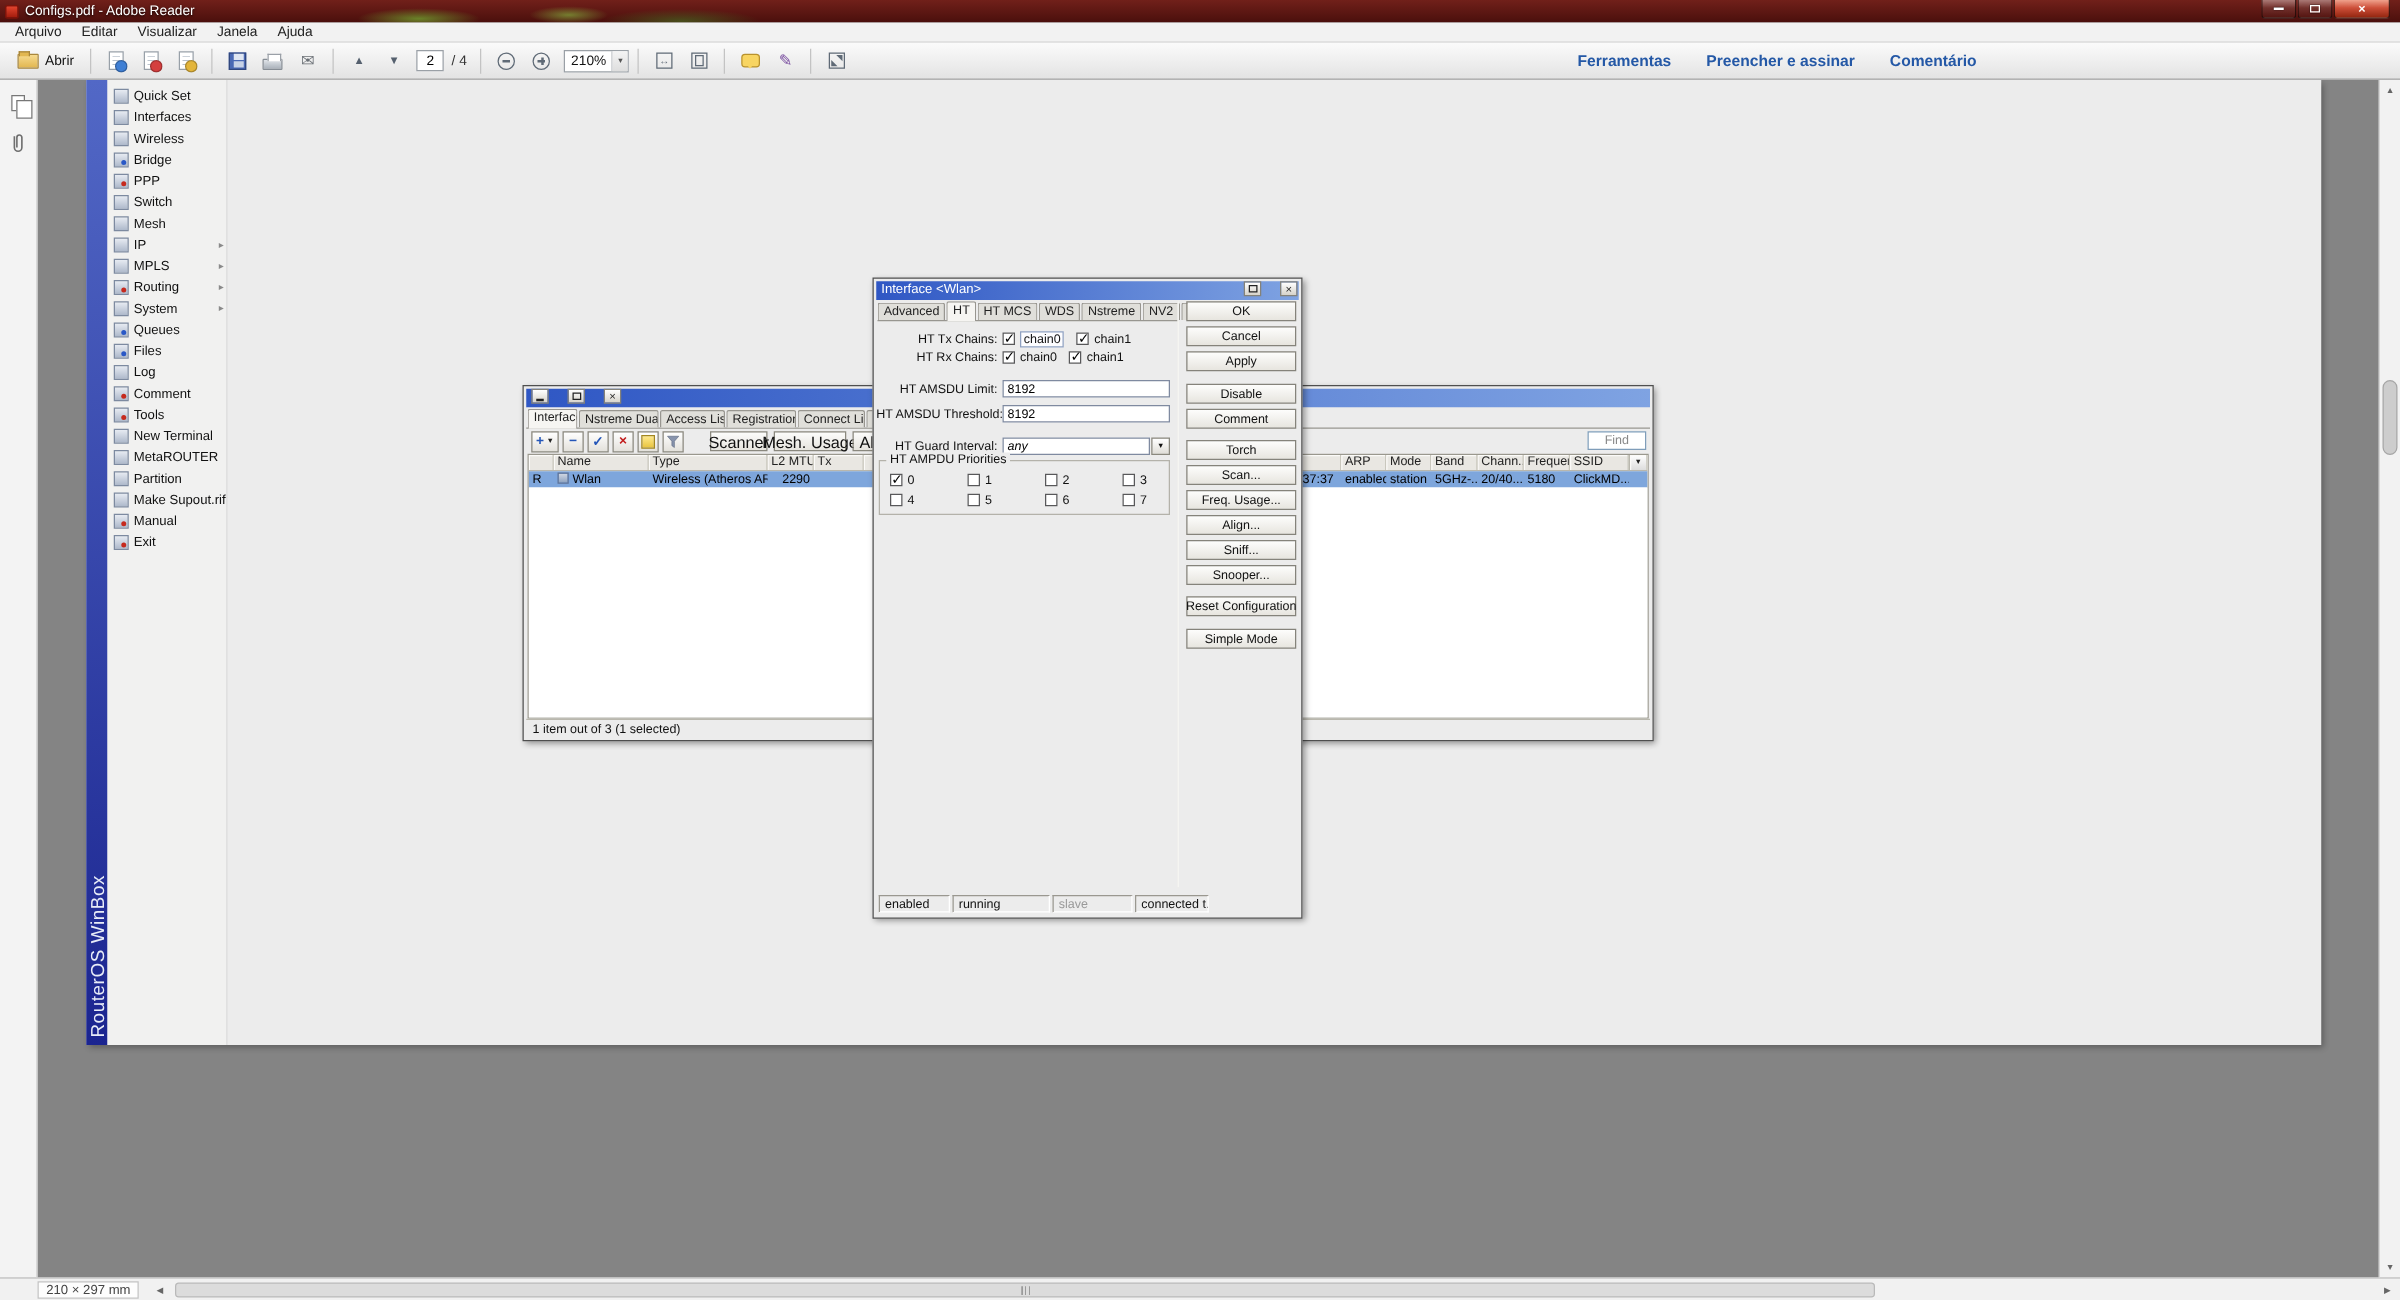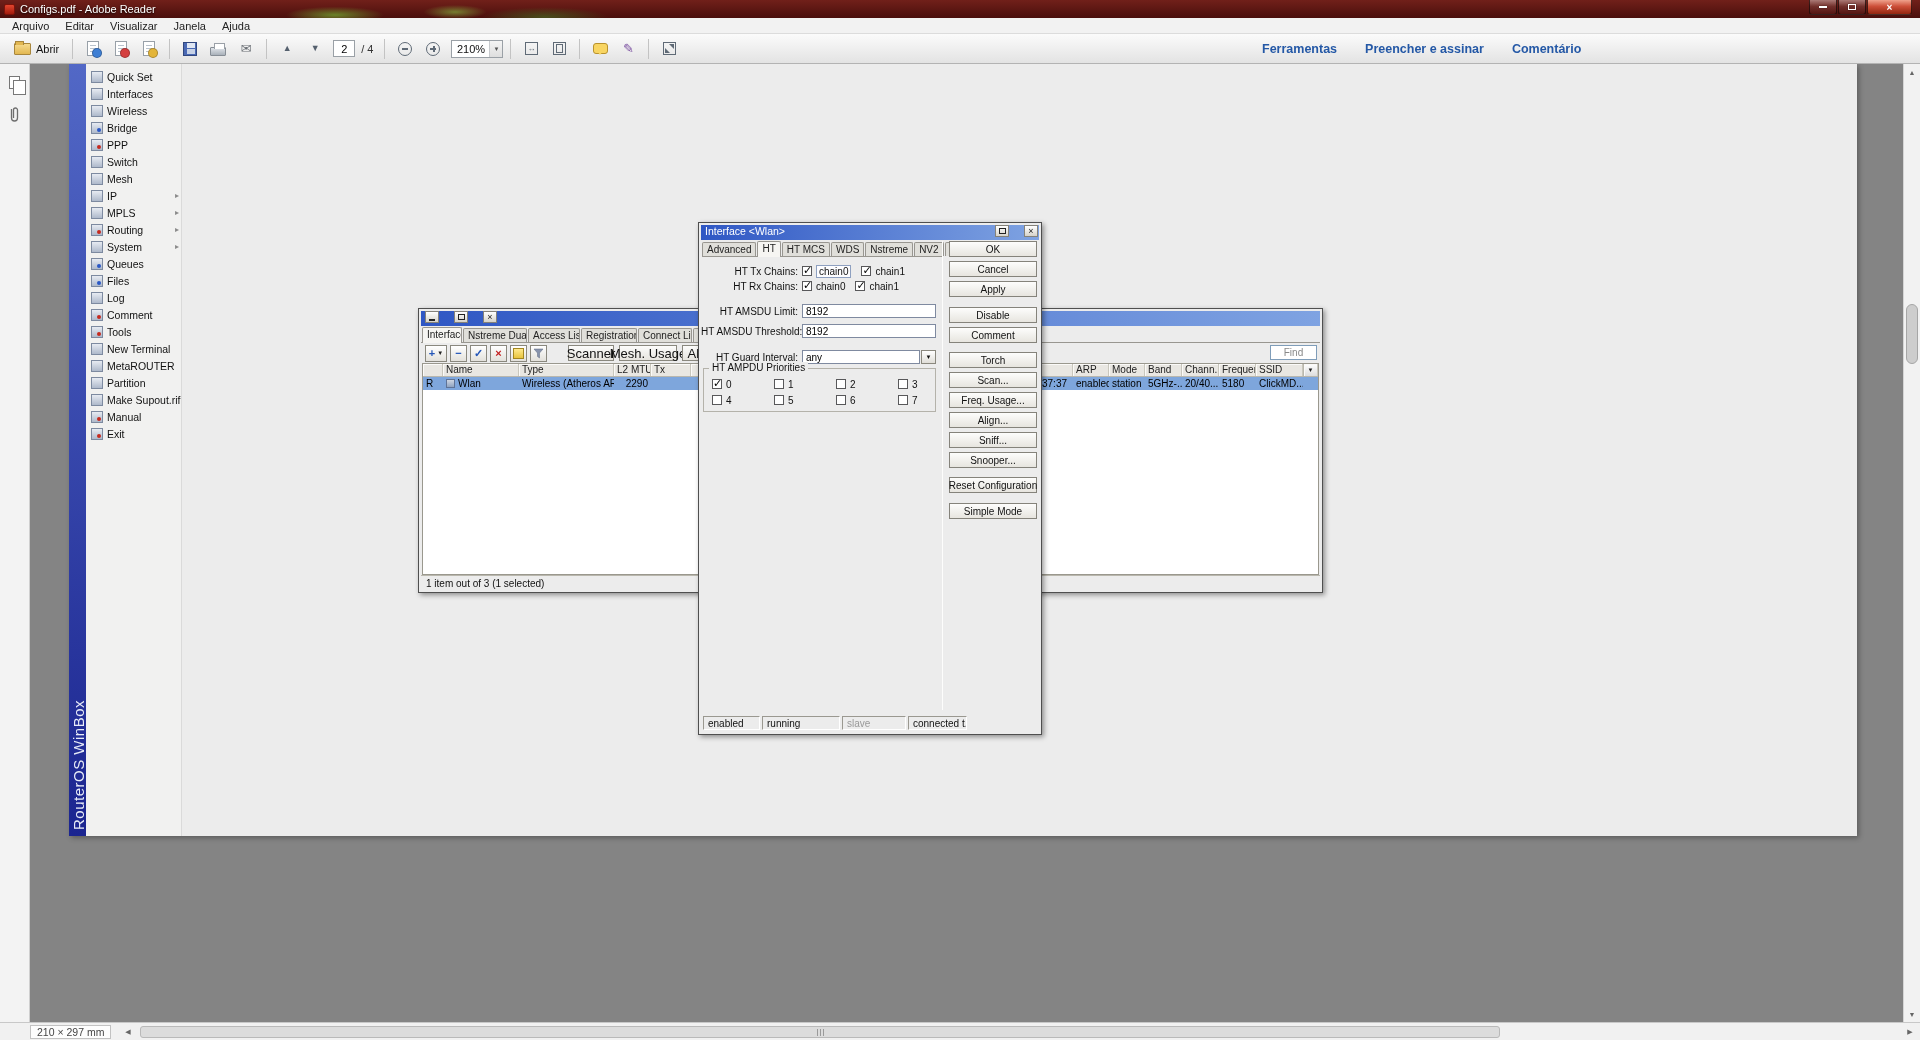--- a/index.html
+++ b/index.html
@@ -483,21 +483,21 @@
           <div class="frow" style="top:64px;left:0">
             <span class="flabel">HT AMSDU Limit:</span>
             <input class="tinput" style="width: 134px;" value="8192">
           </div>
           <div class="frow" style="top:84px;left:0">
             <span class="flabel">HT AMSDU Threshold:</span>
             <input class="tinput" style="width: 134px;" value="8192">
           </div>
           <div class="frow" style="top:110px;left:0">
             <span class="flabel">HT Guard Interval:</span>
-            <input class="tinput" style="width: 118px;" value="any">
+            <input class="tinput" style="width: 118px; font-style: italic;" value="any">
             <span class="combo-btn">
                 <span>▼</span>
               </span>
           </div>
 
           <div class="groupbox" style="top:128px;left:2px;width:233px;height:44px">
             <span class="gb-label">HT AMPDU Priorities</span>
             <div class="frow" style="top:8px;left:8px">
               <span class="cbgrp" style="width:52px">
                   <span class="cb checked"></span>

